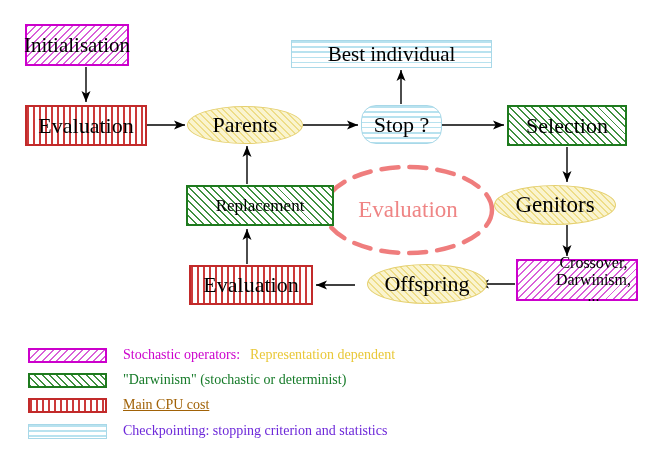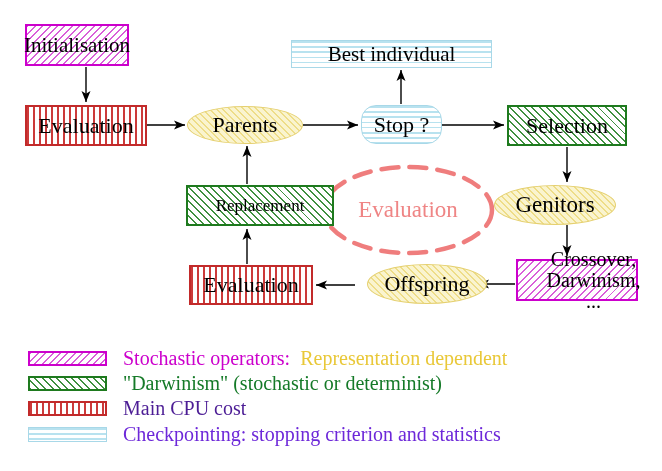--- a/index.html
+++ b/index.html
@@ -27,32 +27,32 @@
   }
   .stripe-cyan {
     border:1.5px solid #a8d8e8;
     background:repeating-linear-gradient(180deg,#b8e2ef 0 1.6px,#ffffff 1.6px 5.2px);
   }
   .ellipse-yellow {
     border:1.5px solid #e5d070; border-radius:50%;
     background:repeating-linear-gradient(45deg,#eedd88 0 1.4px,#faf4cf 1.4px 4.8px);
   }
   .rounded { border-radius:15px; }
-  .small { font-size:20px;padding-left:33px; }
+  .small { font-size:16px;padding-left:33px; }
   #generation-label {
     position:absolute; z-index:2; color:#ef8585; font-size:23px;
     display:flex; align-items:center; justify-content:center;
   }
   .legend-row { position:absolute; z-index:2; display:flex; align-items:center; }
   .swatch { width:79px; height:15px; box-sizing:border-box; flex:0 0 auto; }
-  .legend-text { margin-left:16px; font-size:20px; white-space:nowrap; }
+  .legend-text { margin-left:16px; font-size:14px; white-space:nowrap; }
   .lg-magenta { color:#cc00cc; }
   .lg-yellow  { color:#e9c838; margin-left:10px; }
   .lg-green   { color:#157a28; }
-  .lg-red     { color:#4c1d95; }
+  .lg-red     { color:#a16207;text-decoration:underline; }
   .lg-cyan    { color:#6d28d9; }
 </style>
 </head>
 <body>
 
 <div id="canvas">
 
   <svg id="wires" viewBox="0 0 662 471">
     <defs>
       <marker id="arr" markerUnits="userSpaceOnUse" markerWidth="13" markerHeight="11" refX="11.5" refY="5" orient="auto">

